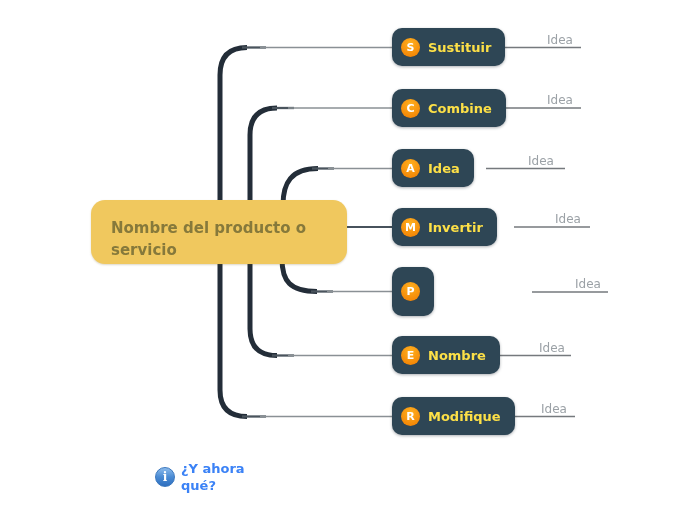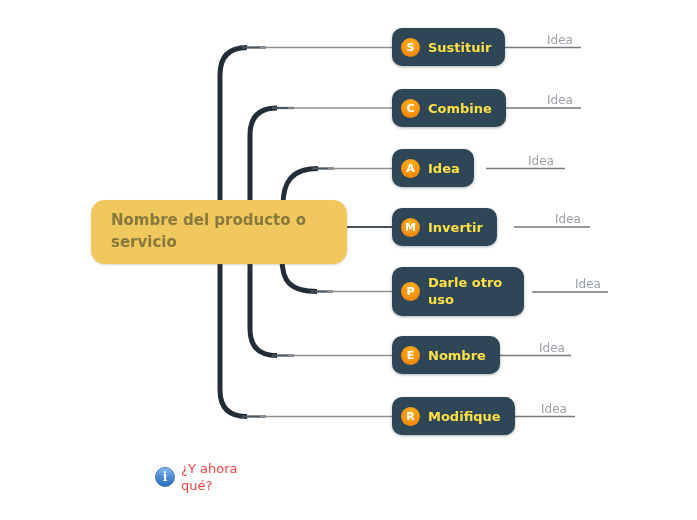--- a/index.html
+++ b/index.html
@@ -6,21 +6,21 @@
   #canvas {
     position:relative; width:697px; height:520px; background:#ffffff;
     font-family:"DejaVu Sans", sans-serif; overflow:hidden;
   }
   #connector-layer { position:absolute; left:0; top:0; width:697px; height:520px; }
 
   
   .central {
     position:absolute; left:91px; top:200px; width:256px; height:64px;
     background:#F0C85E; border-radius:14px; box-sizing:border-box;
-    padding:10px 20px; color:#86793B;
+    padding:18px 20px; color:#86793B;
     font-weight:bold; font-size:15px; line-height:1.45;
     box-shadow:0 1px 2px rgba(120,100,40,.25);
   }
 
   
   .branch-node {
     position:absolute; left:392px; height:38px; background:#2E4655;
     border-radius:10px; display:flex; align-items:center;
     padding:0 14px 0 9px; gap:8px; box-sizing:border-box;
     box-shadow:0 1px 3px rgba(20,30,40,.35);
@@ -55,21 +55,21 @@
   
   .footer-icon {
     position:absolute; left:155px; top:467px; width:20px; height:20px;
     border-radius:50%; box-sizing:border-box; border:1px solid #3A77BE;
     background:linear-gradient(180deg,#8CBBEC 0%, #4A8BD4 50%, #2E6FBF 100%);
     color:#ffffff; display:flex; align-items:center; justify-content:center;
     font-family:"DejaVu Serif", serif; font-weight:bold; font-size:12px;
   }
   .footer-text {
     position:absolute; left:181px; top:461px; width:66px;
-    color:#ef4444; font-weight:normal; font-size:13px; line-height:1.3;
+    color:#3b82f6; font-weight:bold; font-size:13px; line-height:1.3;
   }
 </style>
 </head>
 <body>
 
 <div id="canvas">
 
   <svg id="connector-layer" viewBox="0 0 697 520" xmlns="http://www.w3.org/2000/svg">
 
     <g fill="none">
@@ -122,21 +122,20 @@
   <div class="branch-node b2">
     <span class="badge">A</span>
     <span class="branch-label">Idea</span>
   </div>
   <div class="branch-node b3">
     <span class="badge">M</span>
     <span class="branch-label">Invertir</span>
   </div>
   <div class="branch-node b4">
     <span class="badge">P</span>
-    <span class="branch-label">Darle otro uso</span>
   </div>
   <div class="branch-node b5">
     <span class="badge">E</span>
     <span class="branch-label">Nombre</span>
   </div>
   <div class="branch-node b6">
     <span class="badge">R</span>
     <span class="branch-label">Modifique</span>
   </div>
 

